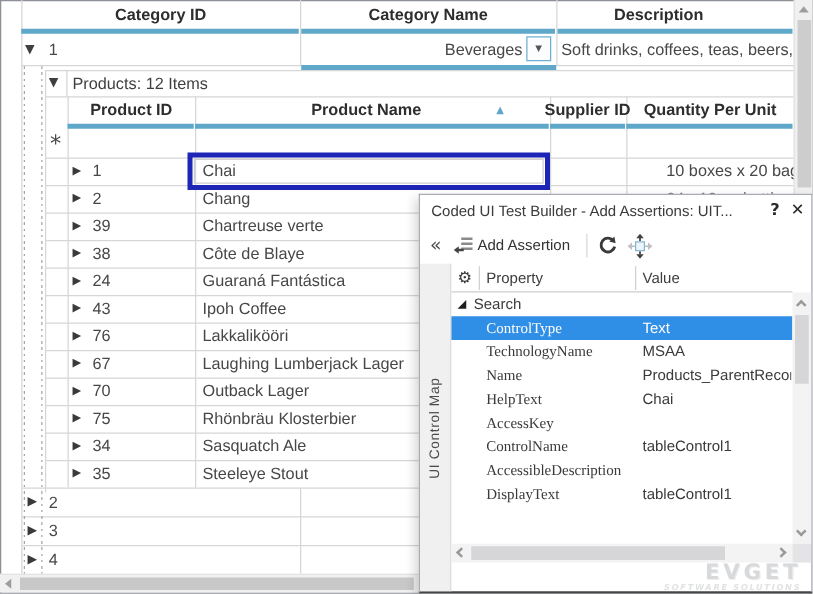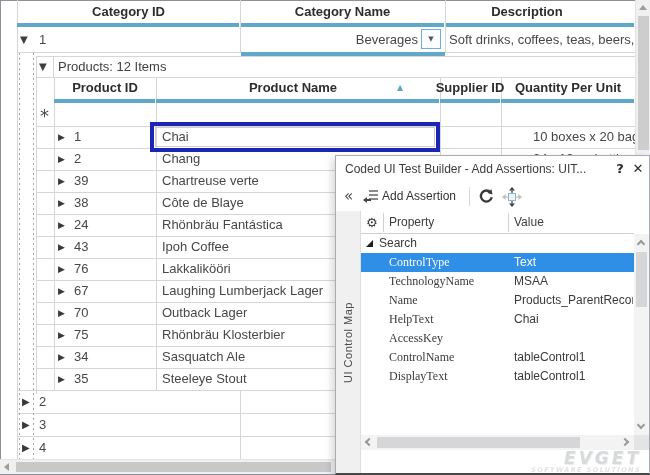--- a/index.html
+++ b/index.html
@@ -66,21 +66,21 @@
   .dsb-h { position: absolute; left: 25px; top: 279px; width: 273px; height: 15px; background: #f3f3f4; }
   .dsb-corner { position: absolute; left: 298px; top: 279px; width: 15px; height: 15px; background: #e4e4e6; }
   .dthumb { position: absolute; background: #d6d6d8; }
   .chev { position: absolute; width: 6px; height: 6px;
     border-left: 2px solid #9a9a9a; border-top: 2px solid #9a9a9a; }
   .chev.up    { transform: rotate(45deg); }
   .chev.down  { transform: rotate(225deg); }
   .chev.left  { transform: rotate(-45deg); }
   .chev.right { transform: rotate(135deg); }
   .wm { position: absolute; right: 8px; top: 292px; text-align: right; pointer-events: none; z-index: 5; }
-  .wm1 { font-family: "DejaVu Sans", sans-serif; font-style: italic; font-weight: 900;
+  .wm1 { font-family: "DejaVu Sans", sans-serif; font-weight: 900;
     font-size: 17px; letter-spacing: 3px; color: #d7d9db; text-shadow: 1px 1px 0 #eceeef; }
   .wm2 { font-family: "DejaVu Sans", sans-serif; font-style: italic; font-weight: bold;
     font-size: 6.5px; letter-spacing: 1.4px; color: #e0e2e4; margin-top: -2px; }
   .combo-btn { position: absolute; left: 421px; top: 29px; width: 20px; height: 20px;
     border: 1px solid #6fb0d2; background: #fbfdfe; text-align: center; line-height: 18px;
     font-size: 7px; color: #555; cursor: pointer; }
 </style>
 </head>
 <body>
 
@@ -175,21 +175,21 @@
       <span class="pname">Chartreuse verte</span>
     </div>
     <div class="prow" style="top:192px;">
       <span class="pexp icon">▶</span>
       <span class="pid">38</span>
       <span class="pname">Côte de Blaye</span>
     </div>
     <div class="prow" style="top:214px;">
       <span class="pexp icon">▶</span>
       <span class="pid">24</span>
-      <span class="pname">Rhönbräu Fantástica</span>
+      <span class="pname">Guaraná Fantástica</span>
     </div>
     <div class="prow" style="top:236px;">
       <span class="pexp icon">▶</span>
       <span class="pid">43</span>
       <span class="pname">Ipoh Coffee</span>
     </div>
     <div class="prow" style="top:258px;">
       <span class="pexp icon">▶</span>
       <span class="pid">76</span>
       <span class="pname">Lakkalikööri</span>
@@ -320,20 +320,24 @@
       </div>
       <div class="pg-row">
         <span class="plabel">AccessKey</span>
         <span class="pvalue"></span>
       </div>
       <div class="pg-row">
         <span class="plabel">ControlName</span>
         <span class="pvalue">tableControl1</span>
       </div>
       <div class="pg-row">
+        <span class="plabel">AccessibleDescription</span>
+        <span class="pvalue"></span>
+      </div>
+      <div class="pg-row">
         <span class="plabel">DisplayText</span>
         <span class="pvalue">tableControl1</span>
       </div>
     </div>
 
     <div class="dsb-v">
       <span class="chev up" style="left:4px; top:7px;"></span>
       <span class="dthumb" style="left:2px; top:18px; width:11px; height:55px;"></span>
       <span class="chev down" style="left:4px; top:188px;"></span>
     </div>

